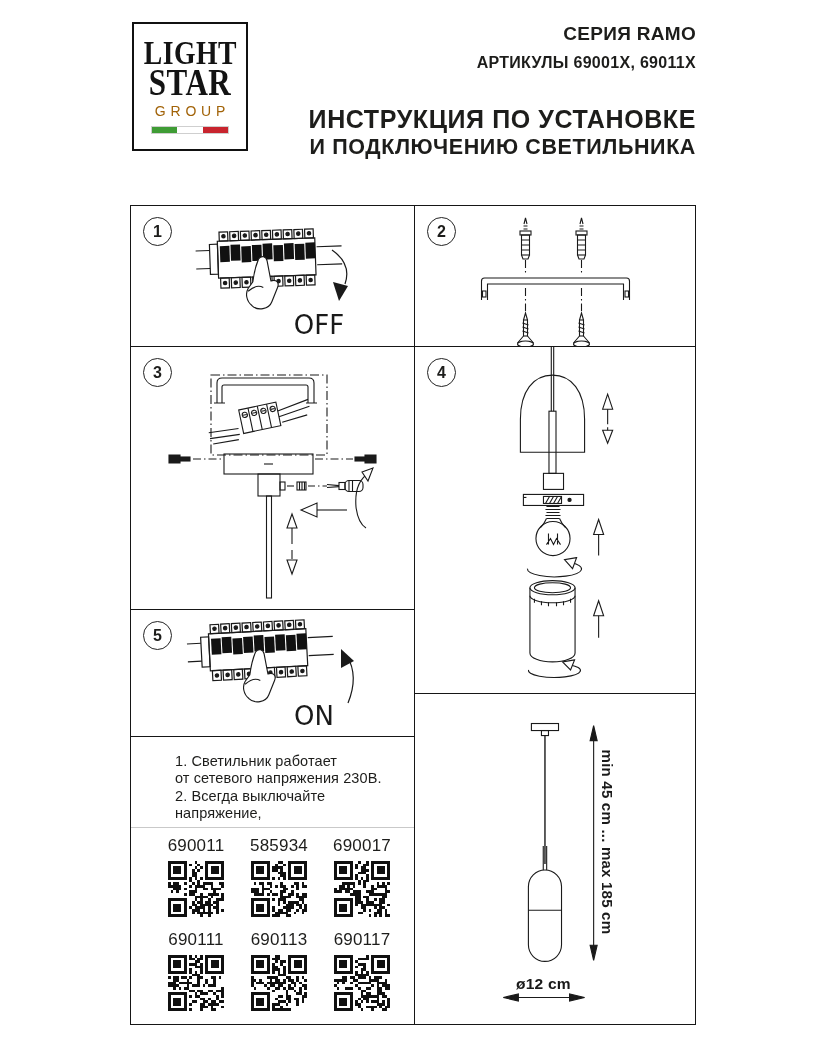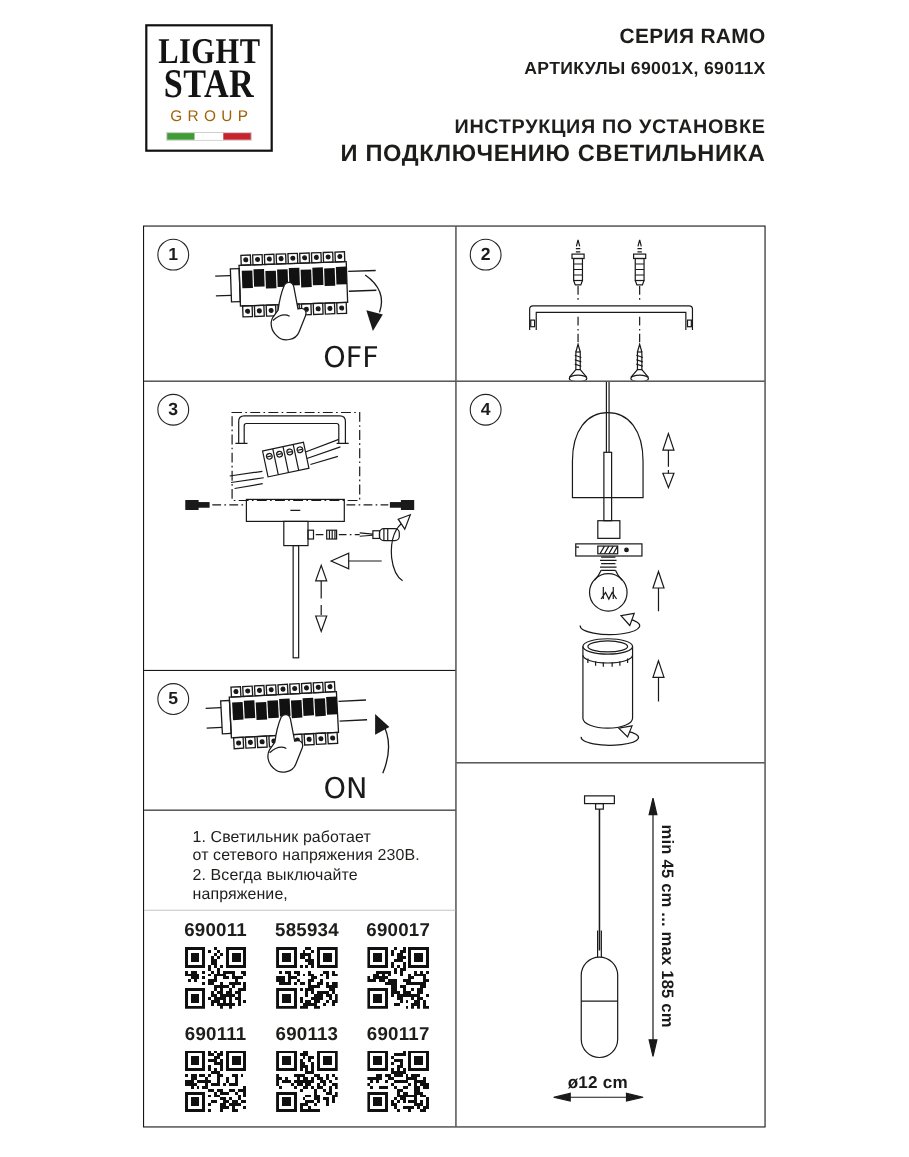--- a/index.html
+++ b/index.html
@@ -1,48 +1,48 @@
 <!DOCTYPE html>
 <html><head>
 <meta charset="utf-8">
 <style>
   *{margin:0;padding:0;box-sizing:border-box}
   html,body{width:826px;height:1052px;background:#fff}
   body{font-family:"Liberation Sans",sans-serif;color:#1d1d1b;position:relative;overflow:hidden}
   
-  .logo-box{position:absolute;left:132px;top:22px;width:116px;height:116px;border:2px solid #111;
+  .logo-box{position:absolute;left:132px;top:22px;width:116px;height:129px;border:2px solid #111;
     background:#fff;display:flex;flex-direction:column;align-items:center;justify-content:center}
   .logo-word{font-family:"Liberation Serif",serif;font-weight:700;color:#131313;transform:scaleX(.84);letter-spacing:.5px}
   .logo-light{font-size:33px;line-height:28px}
   .logo-star{font-size:37px;line-height:32px}
   .logo-group{font-size:14px;letter-spacing:4.8px;color:#a16207;margin:4px 0 7px;padding-left:5px}
   .flag{width:78px;height:8px;display:flex;border:1px solid #cfcfcf}
   .flag-g{flex:1}.flag-w{flex:1;background:#fff}.flag-r{flex:1}
   .titles{position:absolute;top:23px;right:130px;text-align:right;font-weight:700}
   .t-series{font-size:19px;letter-spacing:.3px}
   .t-articles{font-size:16px;letter-spacing:.3px;margin-top:9px}
-  .t-instr1{font-size:18px;letter-spacing:.6px;margin-top:33px}
+  .t-instr1{font-size:25px;letter-spacing:.6px;margin-top:33px}
   .t-instr2{font-size:21.5px;letter-spacing:.6px;margin-top:1px}
   
   .grid{position:absolute;left:130px;top:205px;width:566px;height:820px;border:1.7px solid #161616;display:flex;background:#fff}
   .col{position:relative;display:flex;flex-direction:column;height:100%}
   .col-left{width:284px;border-right:1.7px solid #161616}
   .col-right{flex:1}
   .cell{position:relative;border-bottom:1.7px solid #161616}
   .cell:last-child{border-bottom:none;flex:1}
   .h143{height:141px}.h264{height:263px}.h128{height:127px}.h348{height:347px}
   .badge{position:absolute;left:12px;top:11px;width:29px;height:29px;border:1.4px solid #242424;border-radius:50%;
     display:flex;align-items:center;justify-content:center;font-size:16px;font-weight:700;background:#fff;z-index:2}
   .draw{position:absolute;left:0;top:0;width:100%;height:100%}
   
   .notes{padding:16px 8px 0 44px;font-size:14.5px;line-height:17.3px;letter-spacing:.1px}
   .notes-sep{position:absolute;left:0;top:90px;width:100%;height:1px;background:#c9c9c9}
   .qr-grid{position:absolute;left:33px;top:99px;display:grid;grid-template-columns:repeat(3,64px);column-gap:19px;row-gap:13px}
   .qr-item{display:flex;flex-direction:column;align-items:center}
-  .qr-label{font-size:17px;font-weight:700;letter-spacing:.2px;margin-bottom:5px}
+  .qr-label{font-size:17px;font-weight:400;letter-spacing:.2px;margin-bottom:5px}
   .qr-code{width:56px;height:56px}
   .qr-code svg{display:block;width:56px;height:56px}
   
   text{fill:#1a1a1a;stroke:none}
   .offon{font-family:"DejaVu Sans",sans-serif;font-size:26px}
   .dimtxt{font-size:15px;font-weight:700;letter-spacing:.2px}
 </style>
 </head>
 <body>
 

